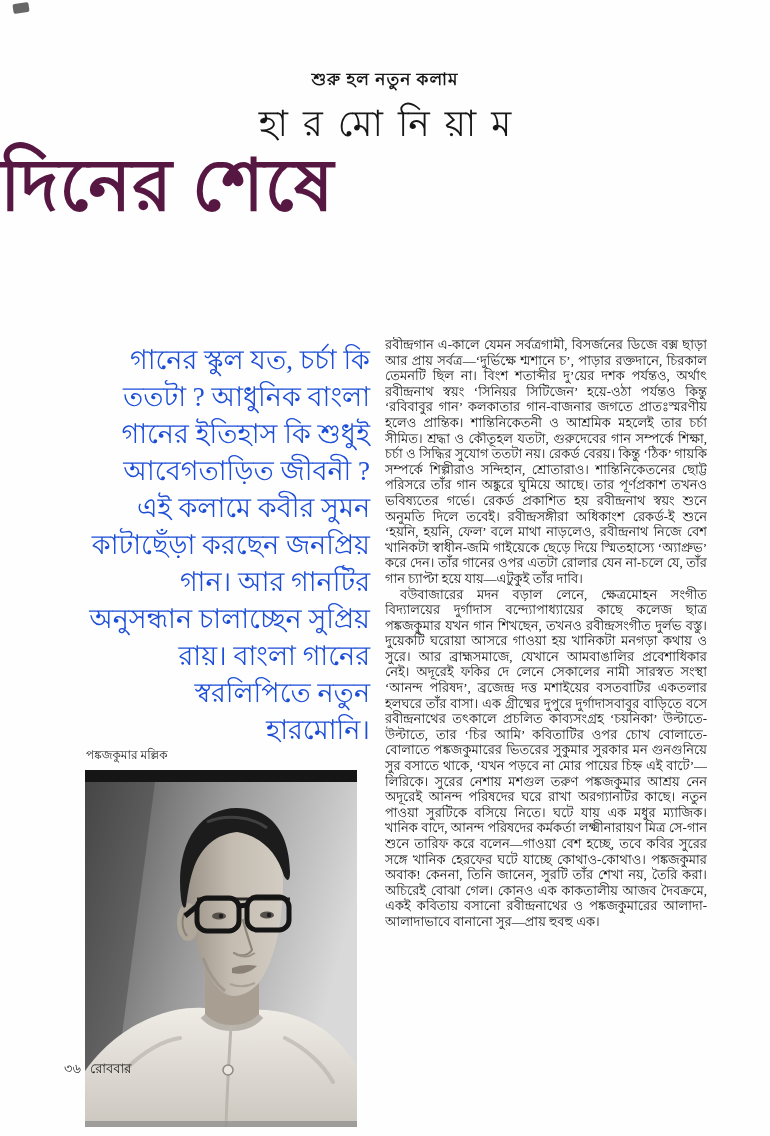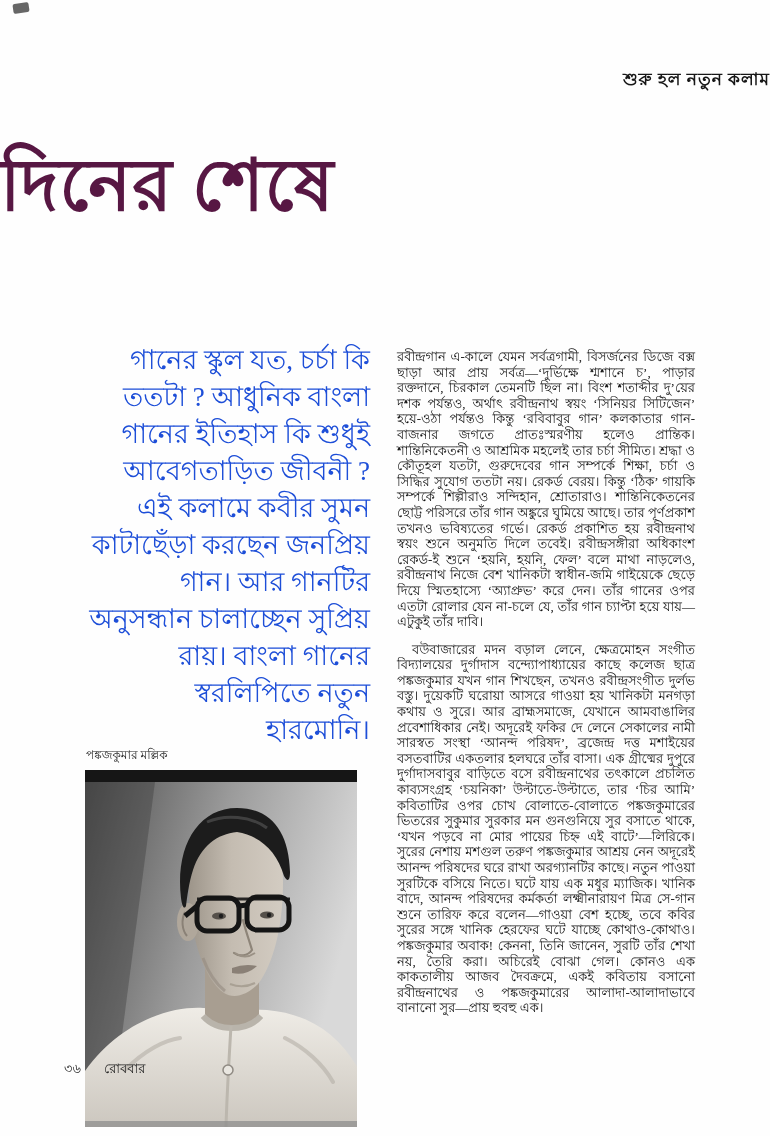--- a/index.html
+++ b/index.html
@@ -14,21 +14,21 @@
     color: #161616;
   }
   .scan-speck {
     position: absolute; top: 3px; left: 13px;
     width: 16px; height: 10px;
     background: #4c4c4c; border-radius: 2px;
     transform: rotate(-8deg); opacity: .85;
   }
   .kicker {
     position: absolute; top: 66px; left: 0; width: 100%;
-    text-align: right;
+    text-align: center;
     font-size: 17px; font-weight: 700;
     letter-spacing: 1px;
   }
   .column-title {
     position: absolute; top: 96px; left: 0; width: 100%;
     text-align: center;
     font-size: 36px; font-weight: 400;
     word-spacing: 6px;
   }
   .headline {
@@ -53,37 +53,38 @@
     display: block;
   }
   .portrait svg { display: block; width: 100%; height: 100%; }
   .article {
     position: absolute; top: 337px; left: 385px; width: 322px;
     max-height: 745px; overflow: hidden;
     text-align: justify;
     font-size: 13px; line-height: 15.6px;
     color: #141414;
   }
-  .article p { margin: 12px; text-indent: 15px; }
+  .article p { margin: 0; text-indent: 15px; }
   .article p:first-child { text-indent: 0; }
   .footer {
     position: absolute; top: 1059px; left: 64px;
-    display: flex; gap: 23px; align-items: baseline;
+    display: flex; gap: 9px; align-items: baseline;
     font-size: 13px; color: #1b1b1b; z-index: 5;
   }
 </style>
 </head>
 <body>
 
 <div class="page">
 
   <div class="scan-speck"></div>
 
   <div class="kicker">শুরু হল নতুন কলাম</div>
 
+  <div class="column-title">হা র মো নি য়া ম</div>
 
   <div class="headline" style="color: rgb(87, 23, 67);">
     <div>দিনের শেষে</div>
   </div>
 
   <div class="standfirst">গানের স্কুল যত, চর্চা কি ততটা ? আধুনিক বাংলা গানের ইতিহাস কি শুধুই আবেগতাড়িত জীবনী ? এই কলামে কবীর সুমন কাটাছেঁড়া করছেন জনপ্রিয় গান। আর গানটির অনুসন্ধান চালাচ্ছেন সুপ্রিয় রায়। বাংলা গানের স্বরলিপিতে নতুন হারমোনি।</div>
 
   <div class="photo-credit">পঙ্কজকুমার মল্লিক</div>
 
   <div class="portrait">

